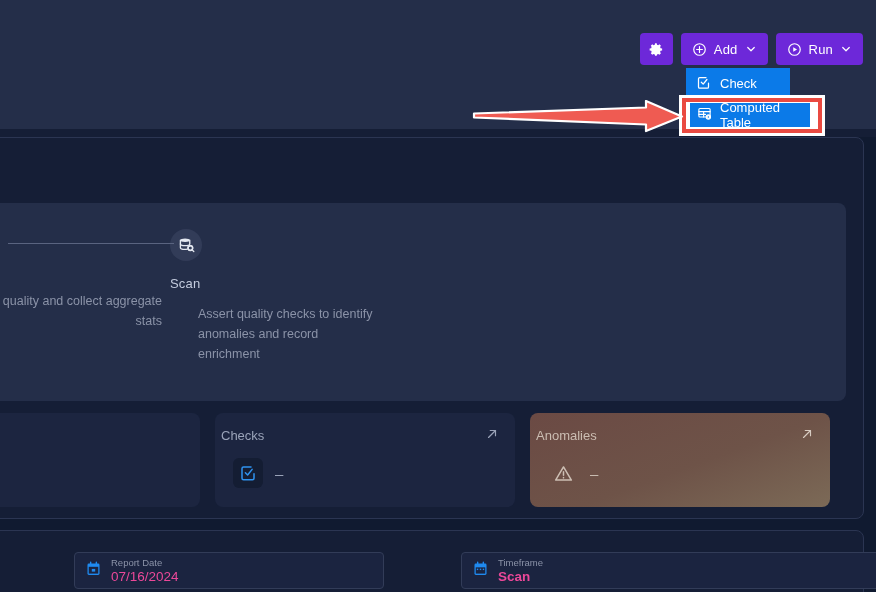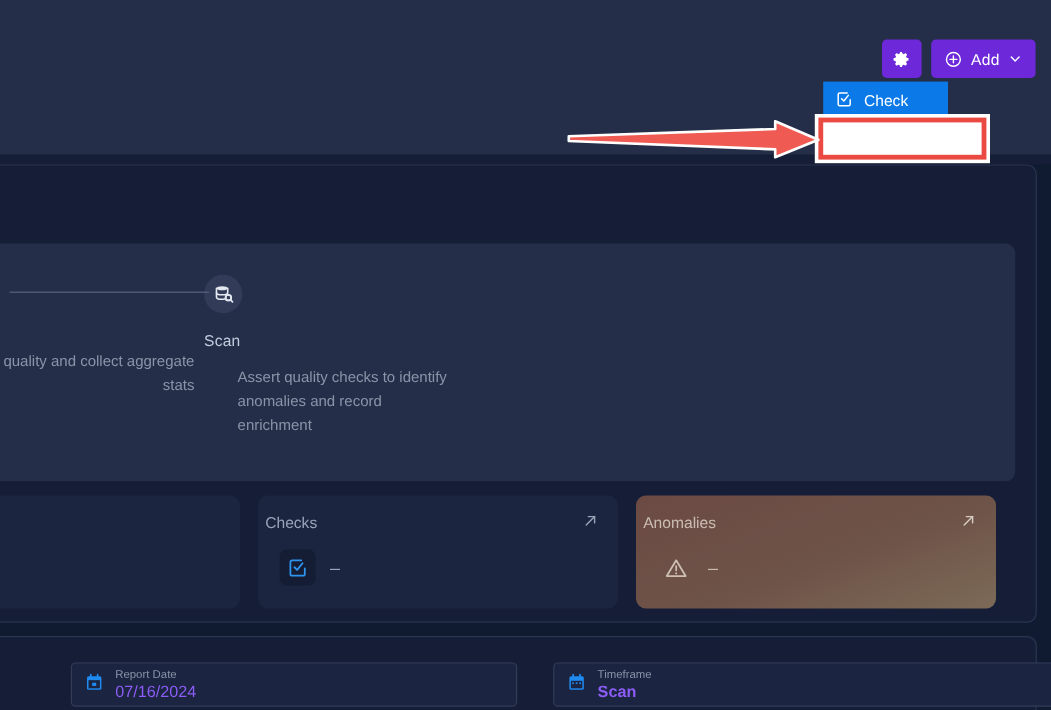--- a/index.html
+++ b/index.html
@@ -277,32 +277,32 @@
     top: 21px;
     height: 37px;
     background: #1b2440;
     border: 1px solid #323c58;
     border-radius: 4px;
     display: flex;
     align-items: center;
     padding: 0 10px;
     cursor: pointer;
   }
-  .field.report-date { left: 78px; width: 372px; }
+  .field.report-date { left: 93px; width: 310px; }
   .field.timeframe { left: 480px; width: 450px; }
   .field-icon { margin-right: 9px; flex: none; }
   .field-texts { display: flex; flex-direction: column; justify-content: center; }
   .field-label {
     font-size: 9.5px;
     color: #8b93a8;
     line-height: 12px;
   }
   .field-value {
     font-size: 13.5px;
-    color: #8b5cf6;
+    color: #ec4899;
     line-height: 16px;
   }
   .field-value.bold { font-weight: bold; }
   .field-caret {
     position: absolute;
     right: 11px;
     top: 15px;
   }
 </style>
 </head>
@@ -438,37 +438,63 @@
         </svg>
       </span>
       <span class="btn-label">Add</span>
       <span>
         <svg width="12" height="12" viewBox="0 0 24 24" fill="none" stroke="#ffffff" stroke-width="2.4" stroke-linecap="round" stroke-linejoin="round">
           <path d="M5.5 9l6.5 6.5L18.5 9"></path>
         </svg>
       </span>
     </button>
 
+    <button class="btn">
+      <span>
+        <svg width="15" height="15" viewBox="0 0 24 24" fill="none" stroke="#ffffff" stroke-width="1.9" stroke-linecap="round">
+          <circle cx="12" cy="12" r="9.2"></circle>
+            <path d="M10 8.4l6 3.6-6 3.6z" fill="#ffffff" stroke="none"></path>
+        </svg>
+      </span>
+      <span class="btn-label">Run</span>
+      <span>
+        <svg width="12" height="12" viewBox="0 0 24 24" fill="none" stroke="#ffffff" stroke-width="2.4" stroke-linecap="round" stroke-linejoin="round">
+          <path d="M5.5 9l6.5 6.5L18.5 9"></path>
+        </svg>
+      </span>
+    </button>
   </div>
 
   <div class="menu">
     <div class="menu-item">
       <span>
         <svg width="15" height="15" viewBox="0 0 24 24" fill="none" stroke="#ffffff" stroke-width="2" stroke-linecap="round" stroke-linejoin="round">
           <path d="M20 13v6a2 2 0 0 1-2 2H6a2 2 0 0 1-2-2V6a2 2 0 0 1 2-2h10"></path>
           <path d="M8.5 11.6l3 3 6-7.4"></path>
         </svg>
       </span>
       <span>Check</span>
     </div>
   </div>
 
   <div class="highlight-outer"></div>
   <div class="highlight-inner"></div>
 
+  <div class="menu-item-2">
+    <span>
+      <svg width="15" height="15" viewBox="0 0 24 24" fill="none" stroke="#ffffff" stroke-width="1.8" stroke-linecap="round">
+        <rect x="3" y="4" width="18" height="13.5" rx="1.6"></rect>
+        <path d="M3 9h18M10.6 9v8.5M3 13.4h10.6"></path>
+        <circle cx="18.2" cy="17.6" r="3.4" fill="#0b7ae8"></circle>
+        <circle cx="18.2" cy="17.6" r="3.2" fill="#ffffff" stroke="none"></circle>
+        <circle cx="18.2" cy="17.6" r="1.2" fill="#0b7ae8" stroke="none"></circle>
+      </svg>
+    </span>
+    <span>Computed Table</span>
+  </div>
 
   <div class="arrow-wrap">
     <svg width="215" height="34" viewBox="0 0 215 34">
       <path d="M4 13.5 L176 7.5 L176 1 L212 16.5 L176 31 L176 24.5 L4 17.5 Z" fill="#ef5b52" stroke="#ffffff" stroke-width="2.2" stroke-linejoin="round"></path>
     </svg>
   </div>
 
 </div>
 
 </body></html>

